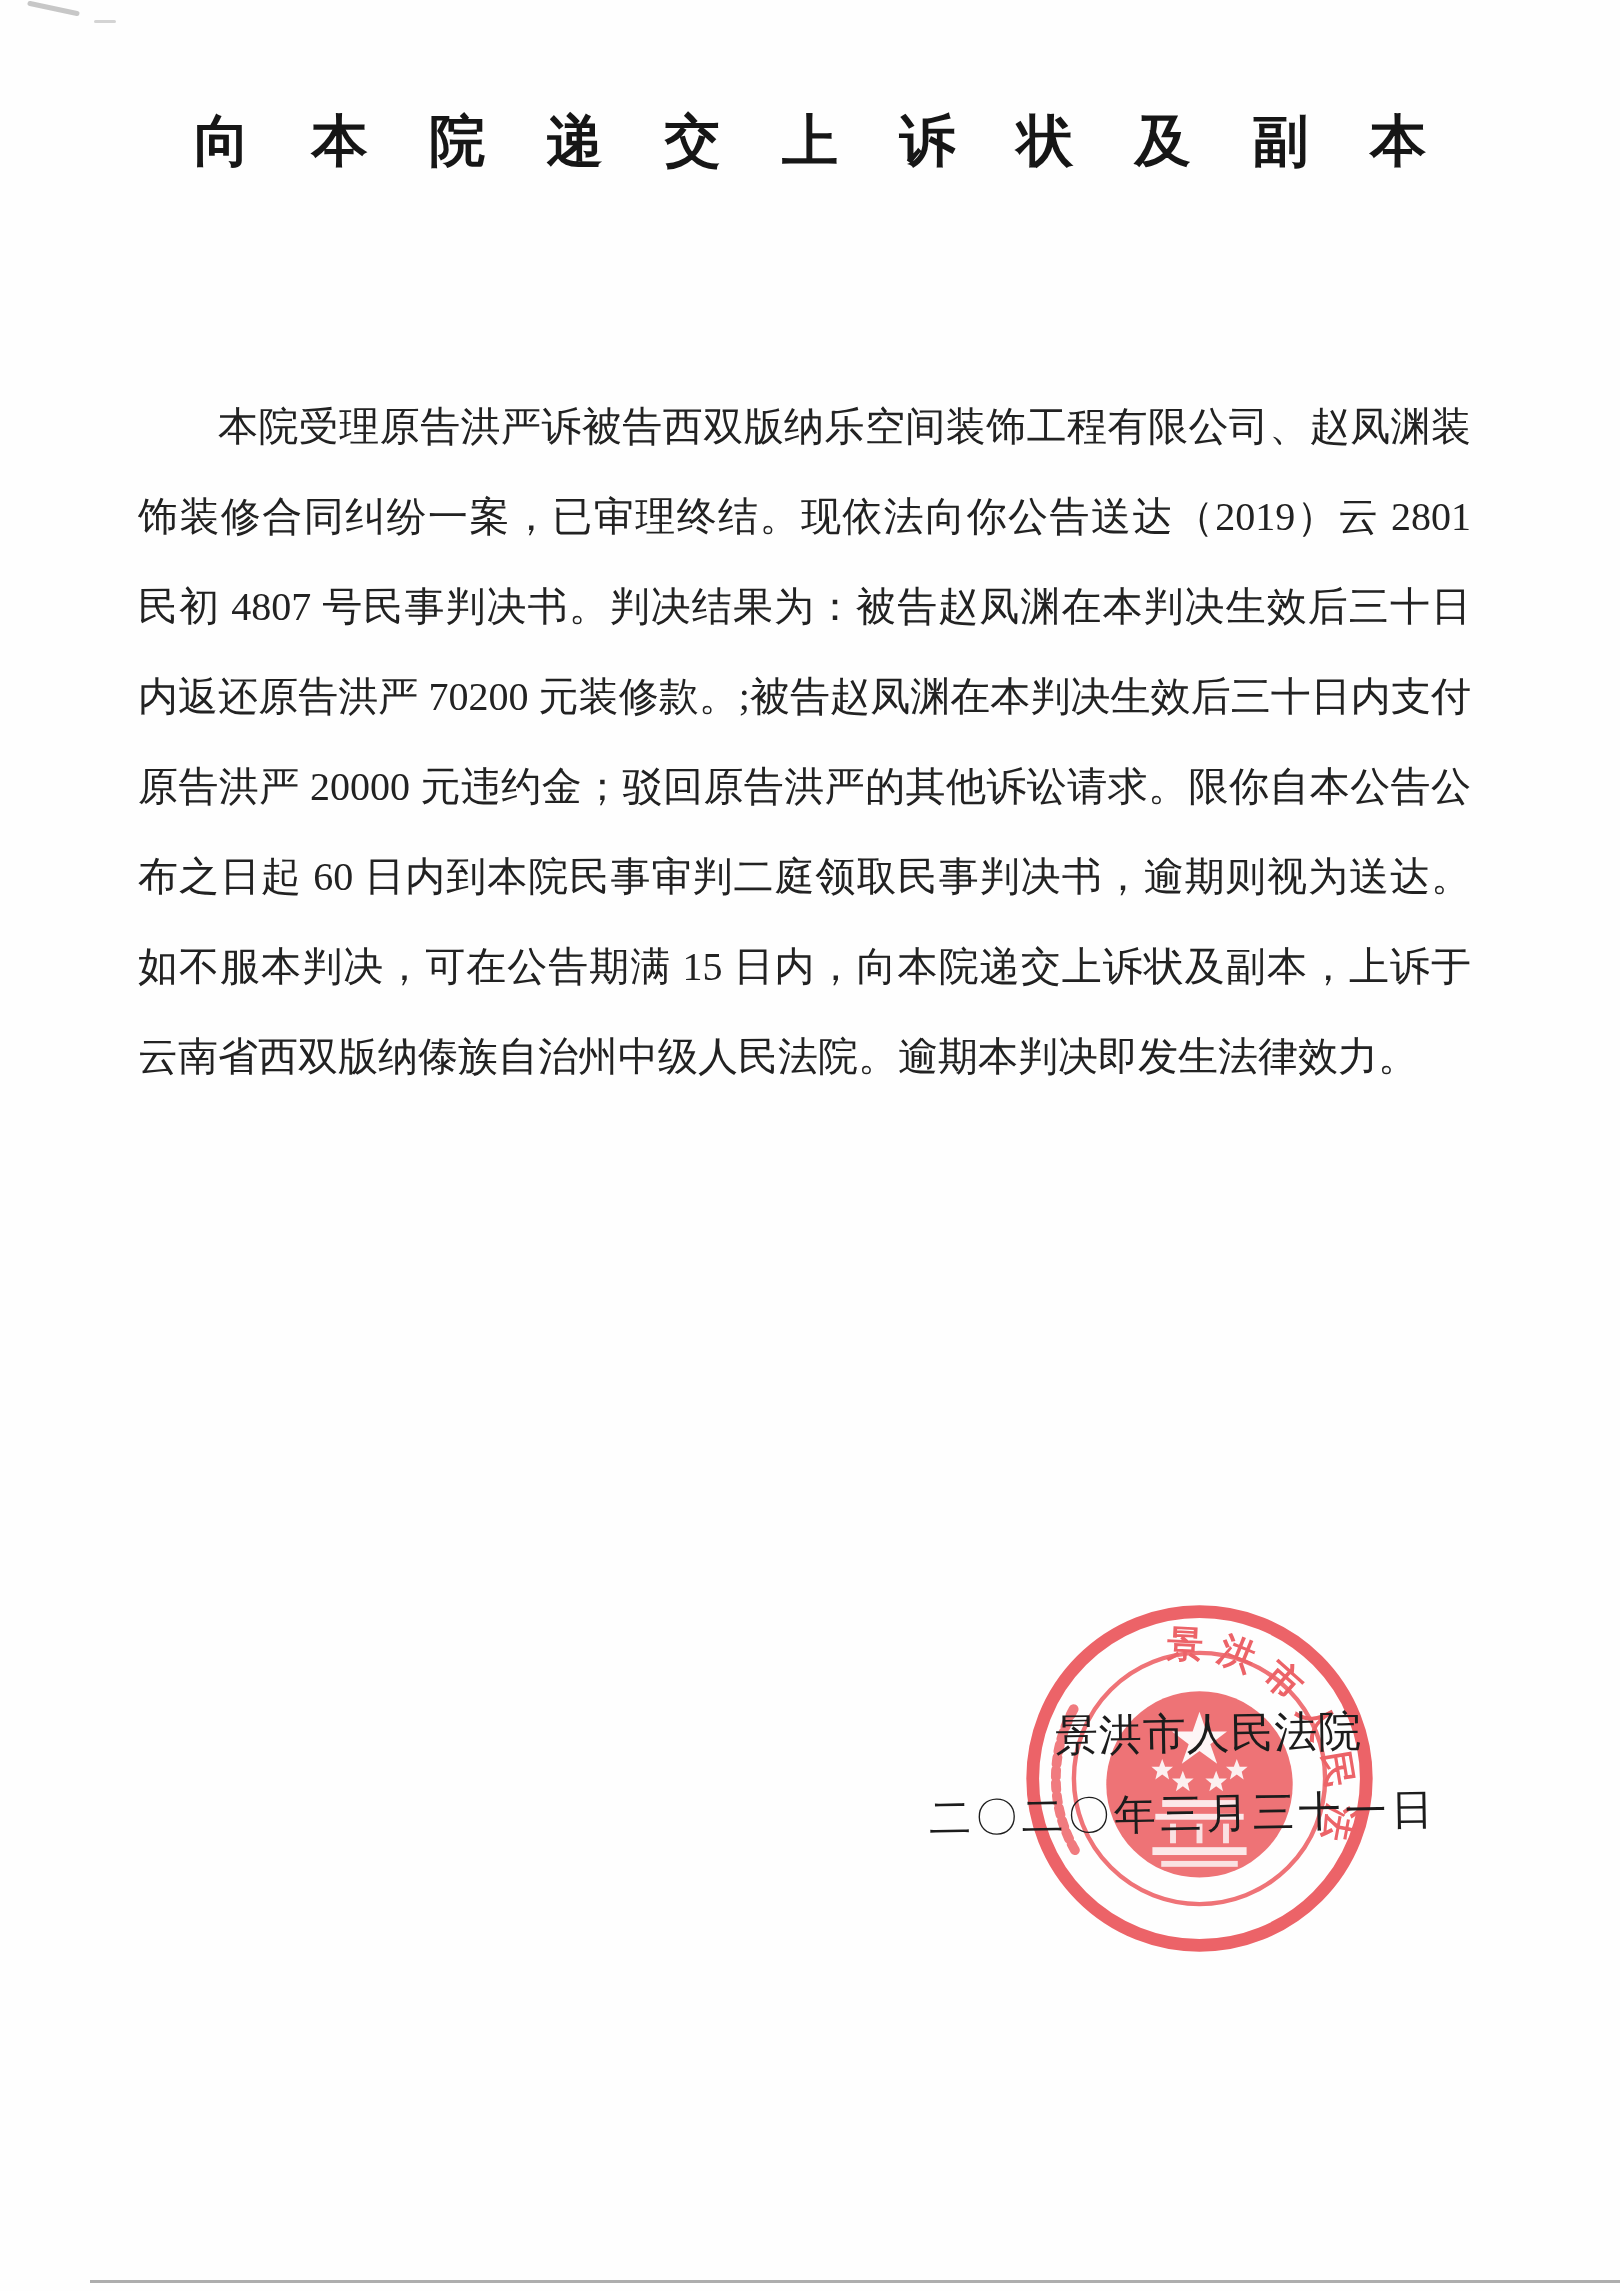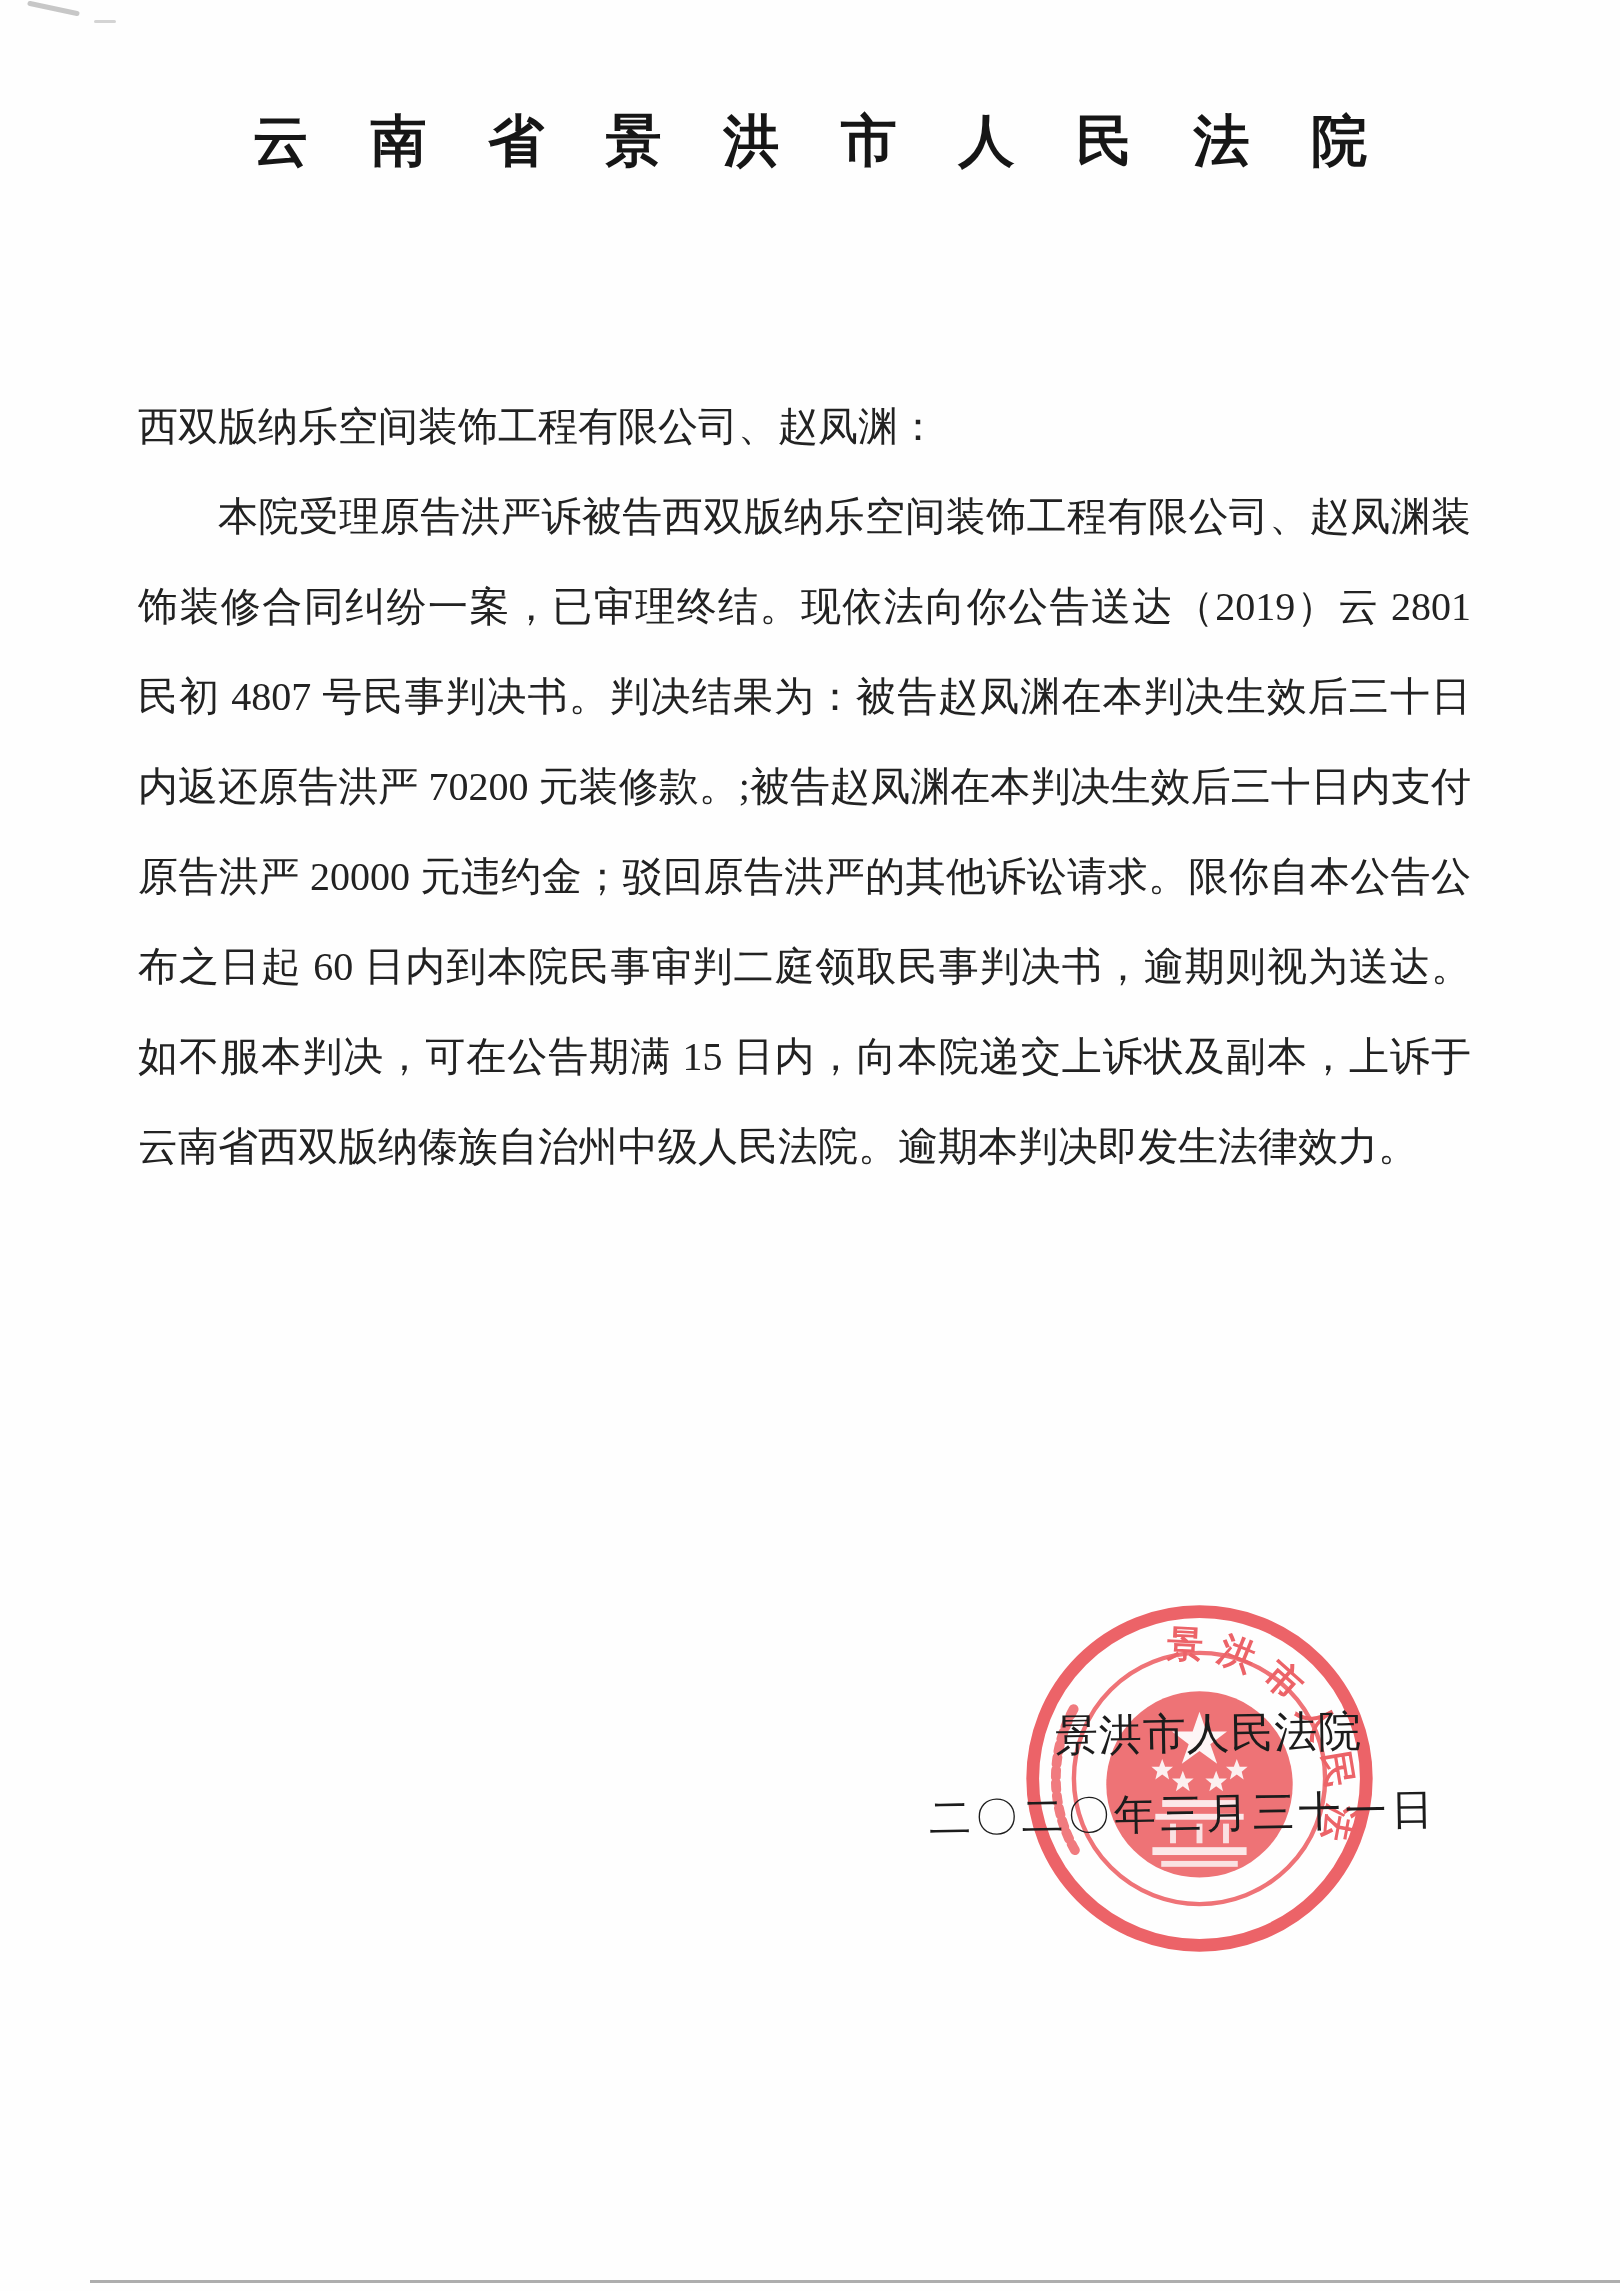--- a/index.html
+++ b/index.html
@@ -136,25 +136,24 @@
   }
 </style>
 </head>
 <body>
 
 <div class="page">
 
   <div class="scan-speck-1"></div>
   <div class="scan-speck-2"></div>
 
-  <div class="court-title">云南省景洪市人民法院</div>
+  <div class="court-title">向本院递交上诉状及副本</div>
 
 
   <div class="body-block">
-    <div class="addressee">西双版纳乐空间装饰工程有限公司、赵凤渊：</div>
     <p class="notice-paragraph">本院受理原告洪严诉被告西双版纳乐空间装饰工程有限公司、赵凤渊装饰装修合同纠纷一案，已审理终结。现依法向你公告送达（2019）云 2801 民初 4807 号民事判决书。判决结果为：被告赵凤渊在本判决生效后三十日内返还原告洪严 70200 元装修款。;被告赵凤渊在本判决生效后三十日内支付原告洪严 20000 元违约金；驳回原告洪严的其他诉讼请求。限你自本公告公布之日起 60 日内到本院民事审判二庭领取民事判决书，逾期则视为送达。如不服本判决，可在公告期满 15 日内，向本院递交上诉状及副本，上诉于云南省西双版纳傣族自治州中级人民法院。逾期本判决即发生法律效力。</p>
   </div>
 
   <div class="sig-area">
 
     <div class="seal-wrap">
       <svg width="365" height="365" viewBox="0 0 372 372">
 
         <circle cx="186" cy="186" r="170" fill="none" stroke="#ec575c" stroke-width="13"></circle>
 

